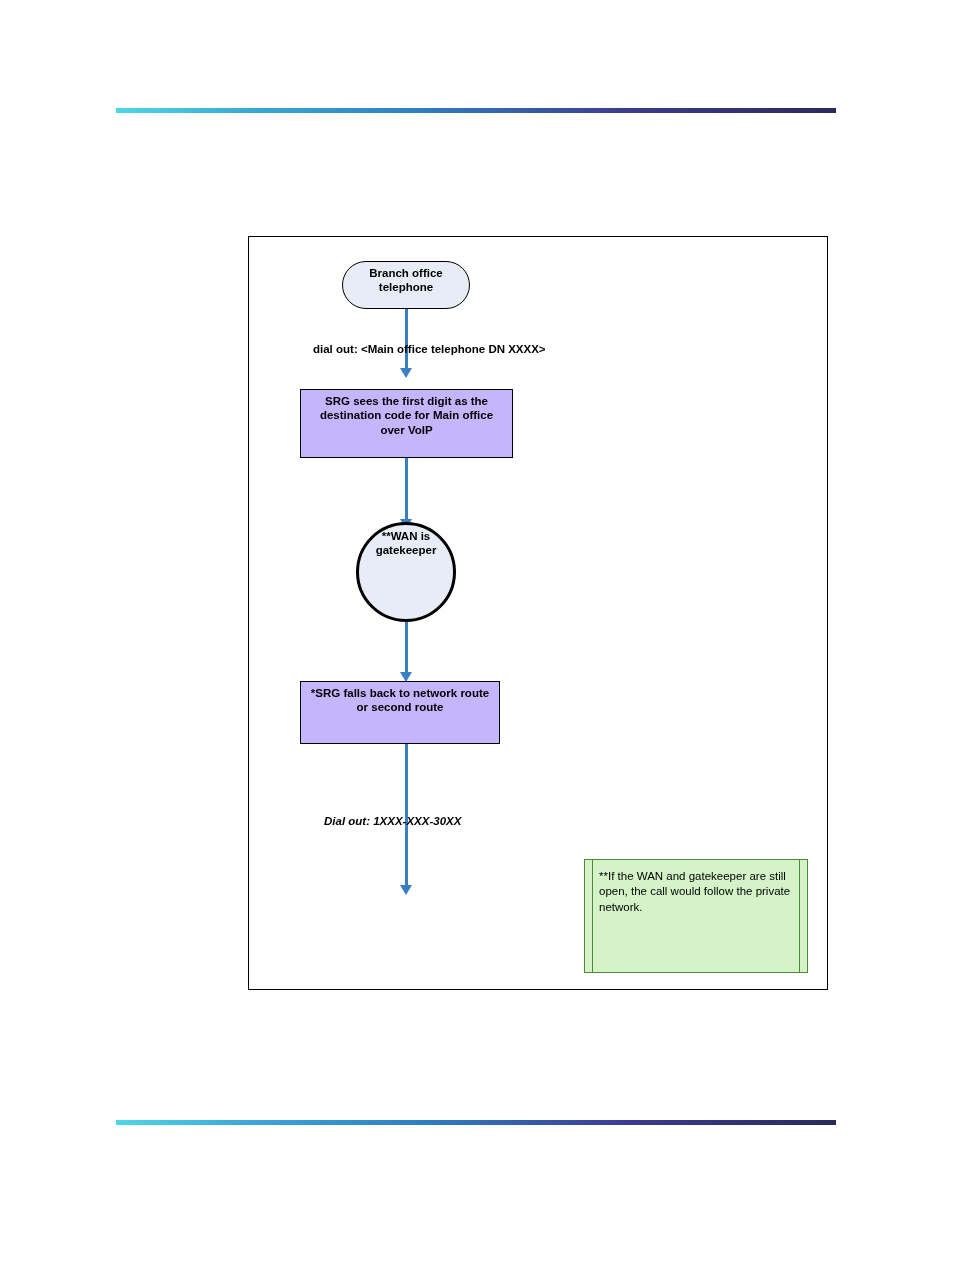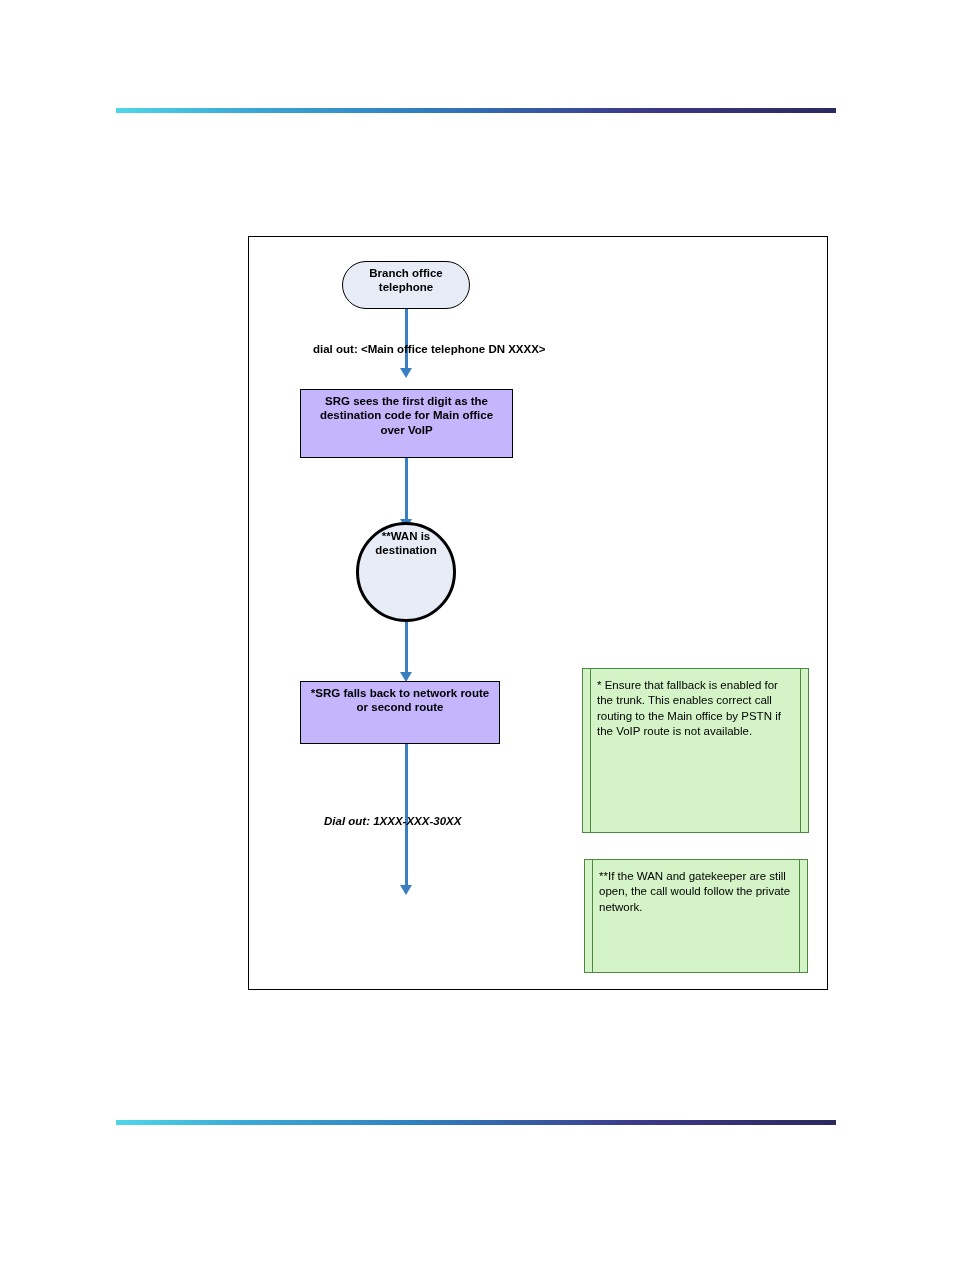--- a/index.html
+++ b/index.html
@@ -133,39 +133,34 @@
 
   <div class="flow-label" style="left:20px; top:106px;margin-left:44px;">dial out: &lt;Main office telephone DN XXXX&gt;</div>
 
   <div class="node process" style="left:51px; top:152px; width:213px; height:69px;">
     <span>SRG sees the first digit as the destination code for Main office over VoIP</span>
   </div>
 
   <div class="arrow" style="left:156px; top:221px; height:62px;"></div>
 
   <div class="node circle" style="left:107px; top:285px; width:100px; height:100px;">
-    <span>**WAN is destination</span>
+    <span>**WAN is gatekeeper</span>
   </div>
 
   <div class="arrow" style="left:156px; top:385px; height:51px;"></div>
 
   <div class="node process" style="left:51px; top:444px; width:200px; height:63px;">
     <span>*SRG falls back to network route or second route</span>
   </div>
 
   <div class="arrow" style="left:156px; top:507px; height:142px;"></div>
 
   <div class="flow-label" style="left:75px; top:578px;font-style:italic;">Dial out: 1XXX-XXX-30XX</div>
 
 
-  <div class="note" style="left:333px; top:431px; width:227px; height:165px;">
-    <span class="edge-left"></span>
-    <span class="edge-right"></span>
-    <span class="note-text">* Ensure that fallback is enabled for the trunk. This enables correct call routing to the Main office by PSTN if the VoIP route is not available.</span>
-  </div>
 
   <div class="note" style="left:335px; top:622px; width:224px; height:114px;">
     <span class="edge-left"></span>
     <span class="edge-right"></span>
     <span class="note-text">**If the WAN and gatekeeper are still open, the call would follow the private network.</span>
   </div>
 
 </div>
 
 </body></html>

